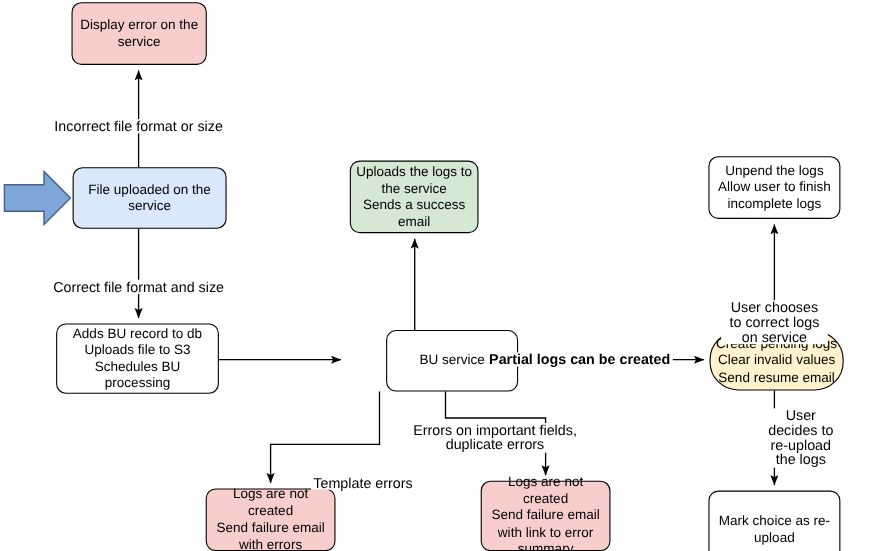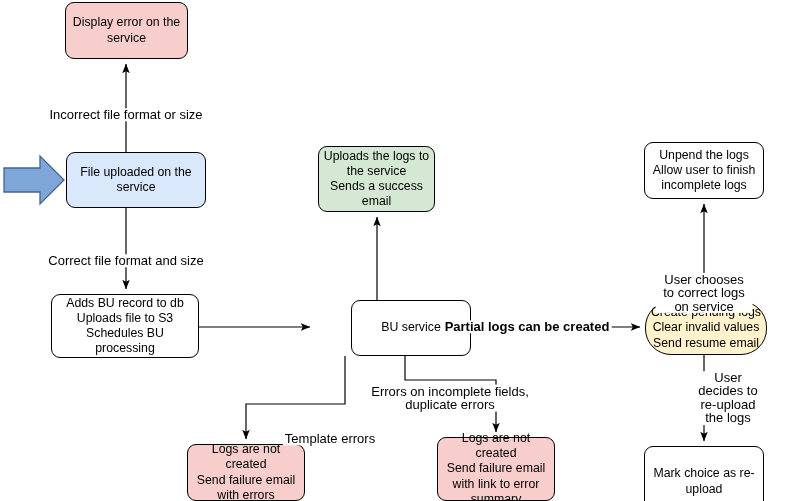--- a/index.html
+++ b/index.html
@@ -166,20 +166,20 @@
 
   <div class="edge-label" style="left:126px; top:115px; transform:translate(-50%,-50%);">Incorrect file format or size</div>
 
   <div class="edge-label" style="left:126px; top:261px; transform:translate(-50%,-50%);text-align:right;">Correct file format and size</div>
 
 
   <div class="edge-label" style="left:527px; top:327px; transform:translate(-50%,-50%);font-weight:bold;">Partial logs can be created</div>
 
   <div class="edge-label" style="left:330px; top:403px; transform:translate(-50%,-50%);margin-top:36px;">Template errors</div>
 
-  <div class="edge-label" style="left:450px; top:398px; transform:translate(-50%,-50%);">Errors on incomplete fields,
+  <div class="edge-label" style="left:450px; top:398px; transform:translate(-50%,-50%);">Errors on important fields,
 duplicate errors</div>
 
   <div class="edge-label" style="left:704px; top:258px; transform:translate(-50%,-50%);margin-top:35px;">User chooses to correct logs on service</div>
 
   <div class="edge-label" style="left:704px; top:398px; transform:translate(-50%,-50%);margin-left:24px;">User decides to re-upload the logs</div>
 
 </div>
 
 </body></html>

